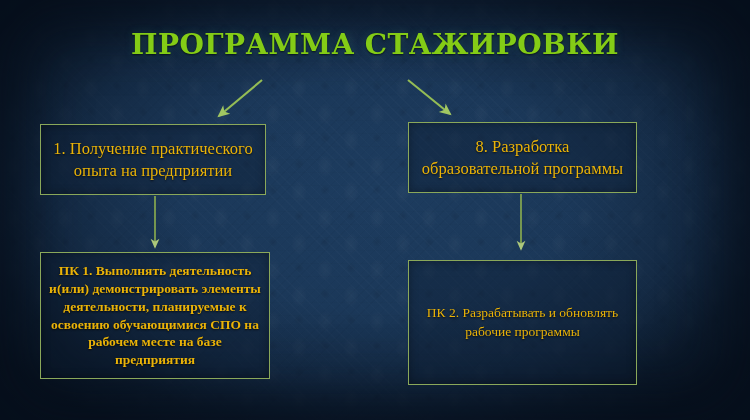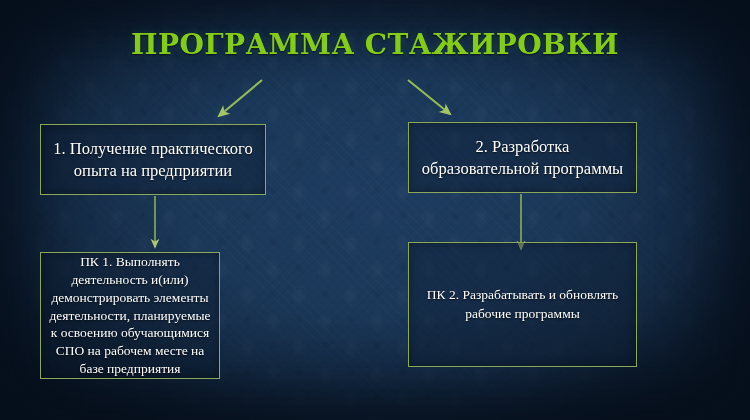--- a/index.html
+++ b/index.html
@@ -66,35 +66,35 @@
     text-shadow: 0 1px 2px rgba(0,0,0,0.65), 0 0 9px rgba(40,120,110,0.35);
     white-space: nowrap;
   }
 
   
   .box {
     position: absolute;
     box-sizing: border-box;
     border: 1px solid #8aa85a;
     background: rgba(12,28,48,0.40);
-    color: #ffffff;
+    color: #eab308;
     display: flex;
     align-items: center;
     justify-content: center;
     text-align: center;
     text-shadow: 0 1px 2px rgba(0,0,0,0.75);
     line-height: 1.30;
     box-shadow: 0 0 10px rgba(0,0,0,0.35) inset;
   }
   .box .txt { padding: 0 8px; display: block; }
 
   #box-goal-1 { left: 40px;  top: 124px; width: 226px; height: 71px; font-size: 16.5px; }
   #box-goal-2 { left: 408px; top: 122px; width: 229px; height: 71px; font-size: 16.5px; }
-  #box-pk-1   { left: 40px;  top: 252px; width: 180px; height: 127px; font-size: 13.5px; }
-  #box-pk-2   { left: 408px; top: 242px; width: 229px; height: 125px; font-size: 13.5px; }
+  #box-pk-1   { left: 40px;  top: 252px; width: 230px; height: 127px; font-size: 13.5px; font-weight: bold; }
+  #box-pk-2   { left: 408px; top: 260px; width: 229px; height: 125px; font-size: 13.5px; }
 
   #box-pk-1 .txt { line-height: 1.33; }
   #box-pk-2 .txt { line-height: 1.36; }
 
   
   #arrows {
     position: absolute;
     inset: 0;
     pointer-events: none;
   }
@@ -129,21 +129,21 @@
       <line x1="155" y1="196" x2="155" y2="247" marker-end="url(#ahv)"></line>
       <line x1="521" y1="194" x2="521" y2="249" marker-end="url(#ahv)"></line>
     </g>
   </svg>
 
   <div class="box" id="box-goal-1">
     <span class="txt">1. Получение практического опыта на предприятии</span>
   </div>
 
   <div class="box" id="box-goal-2">
-    <span class="txt">2. Разработка образовательной программы</span>
+    <span class="txt">8. Разработка образовательной программы</span>
   </div>
 
   <div class="box" id="box-pk-1">
     <span class="txt">ПК 1. Выполнять деятельность и(или) демонстрировать элементы деятельности, планируемые к освоению обучающимися СПО на рабочем месте на базе предприятия</span>
   </div>
 
   <div class="box" id="box-pk-2">
     <span class="txt">ПК 2. Разрабатывать и обновлять рабочие программы</span>
   </div>
 

